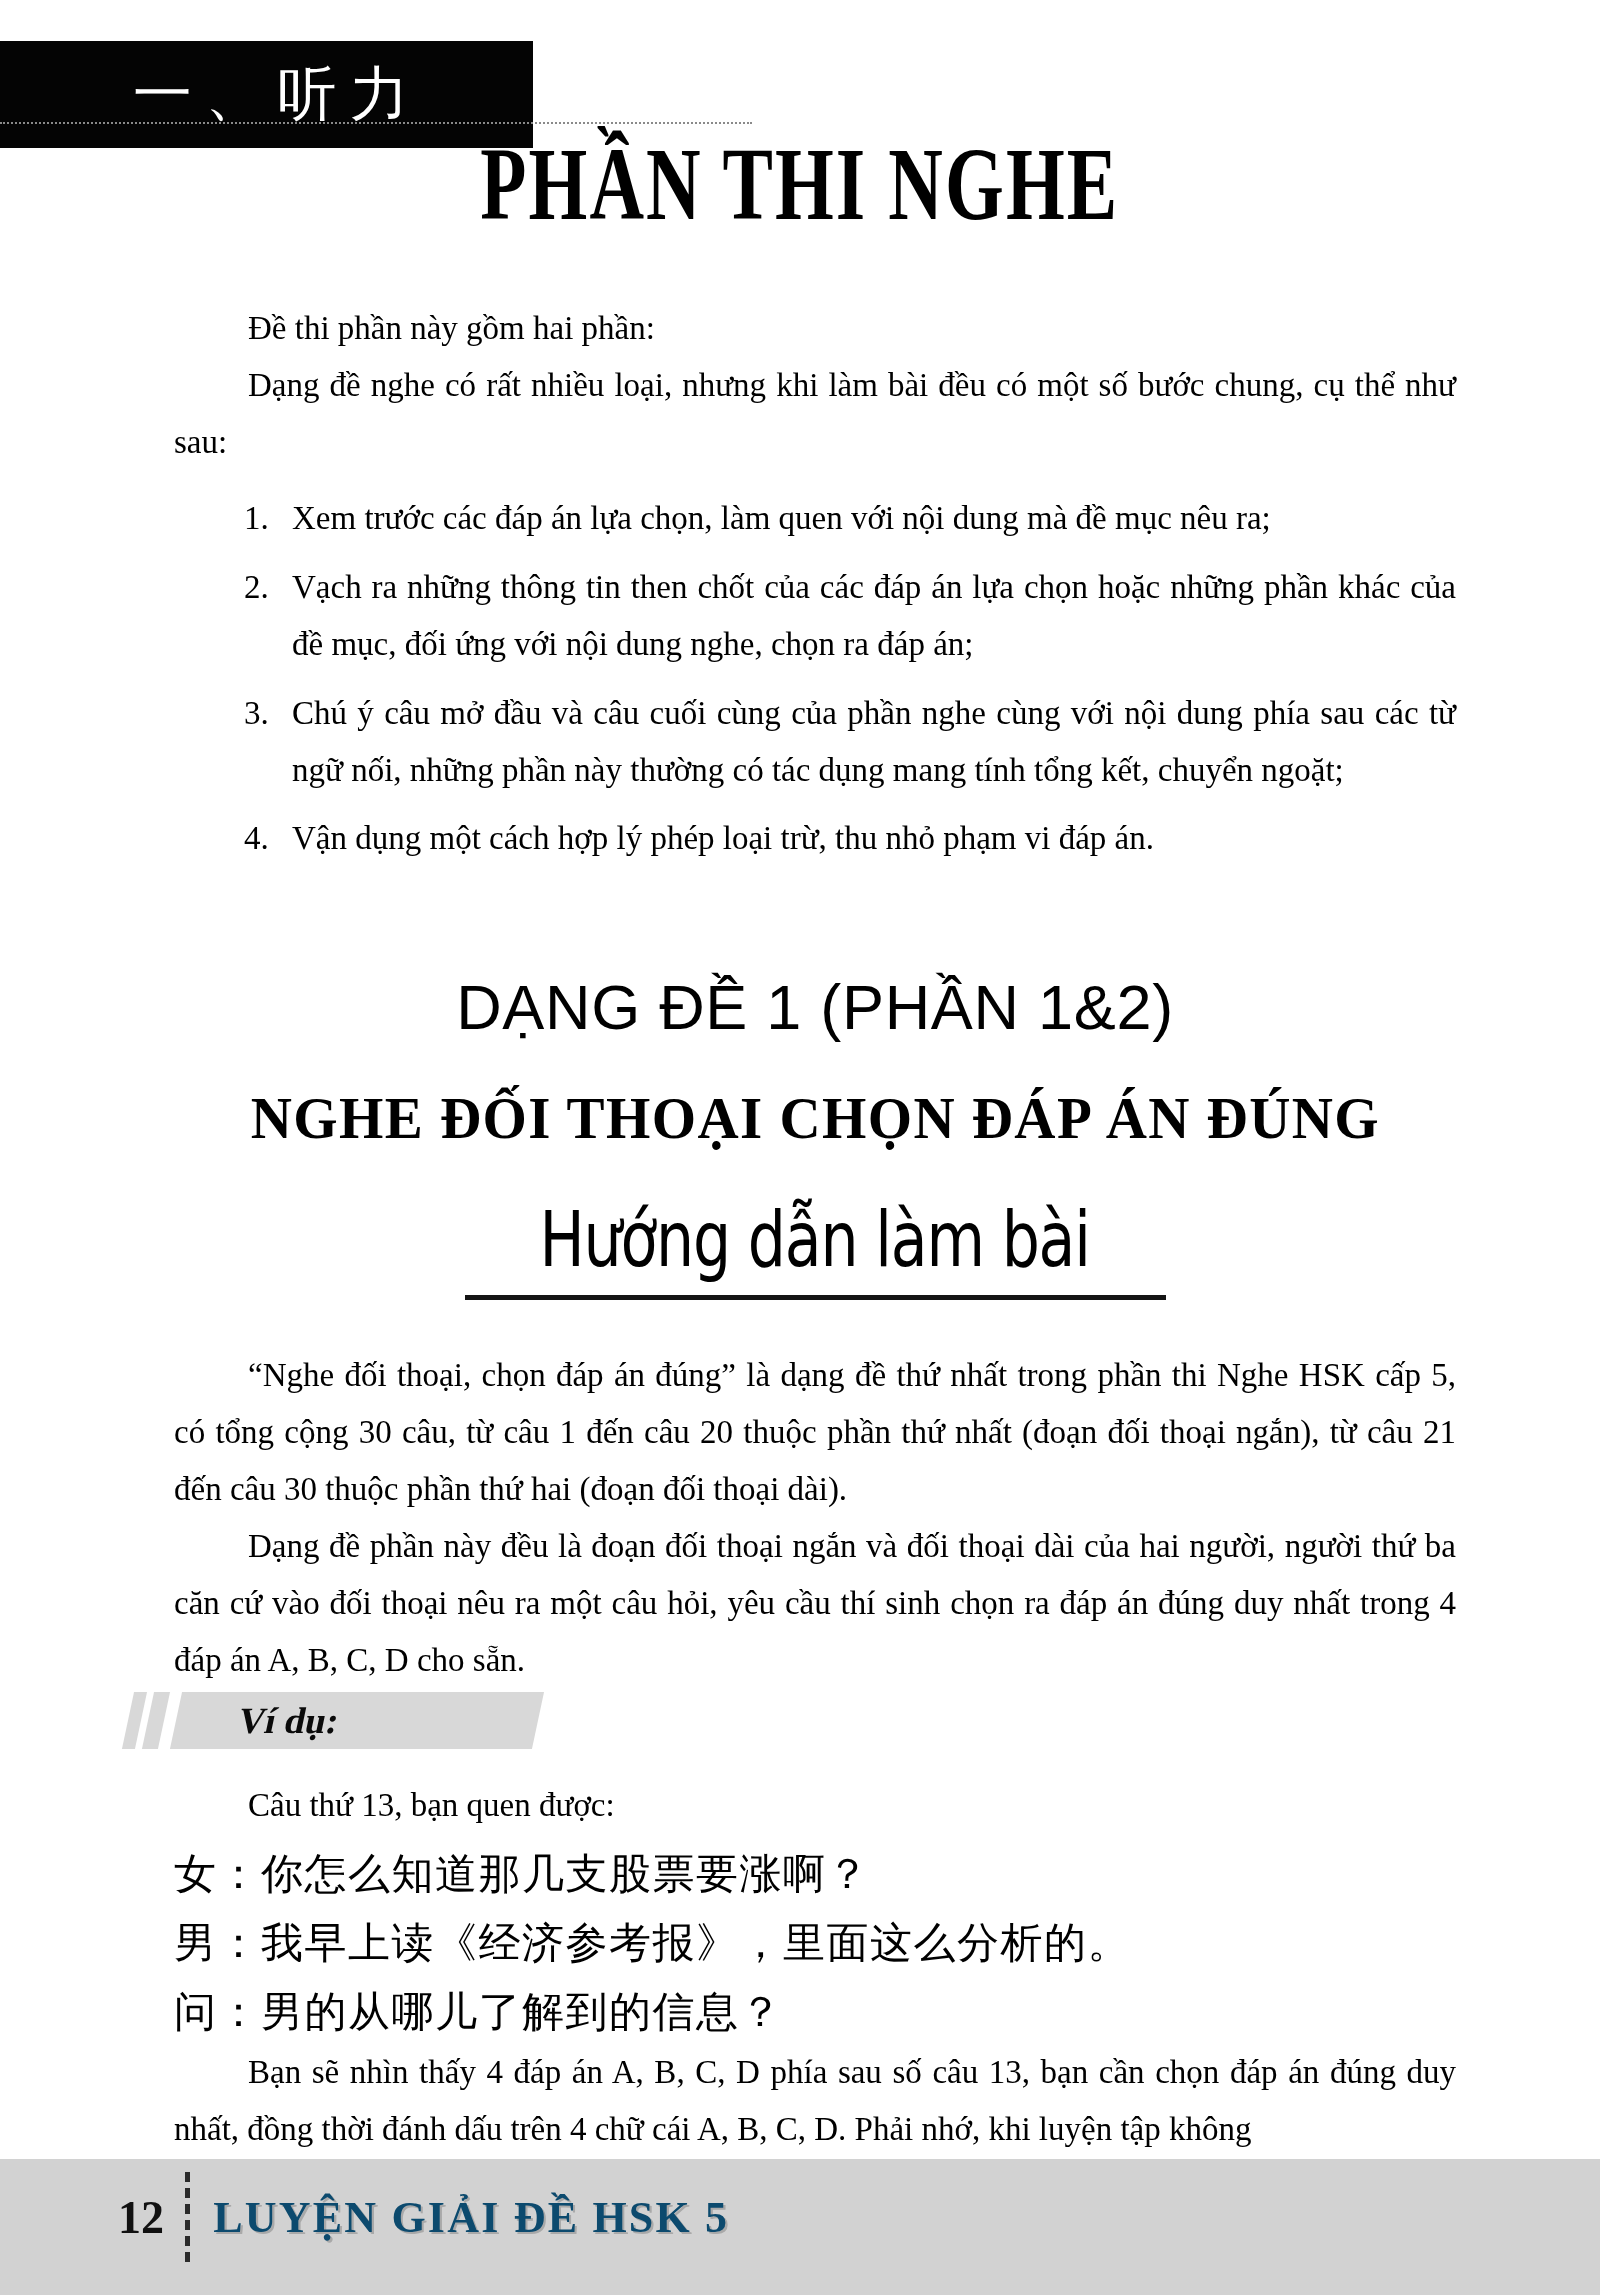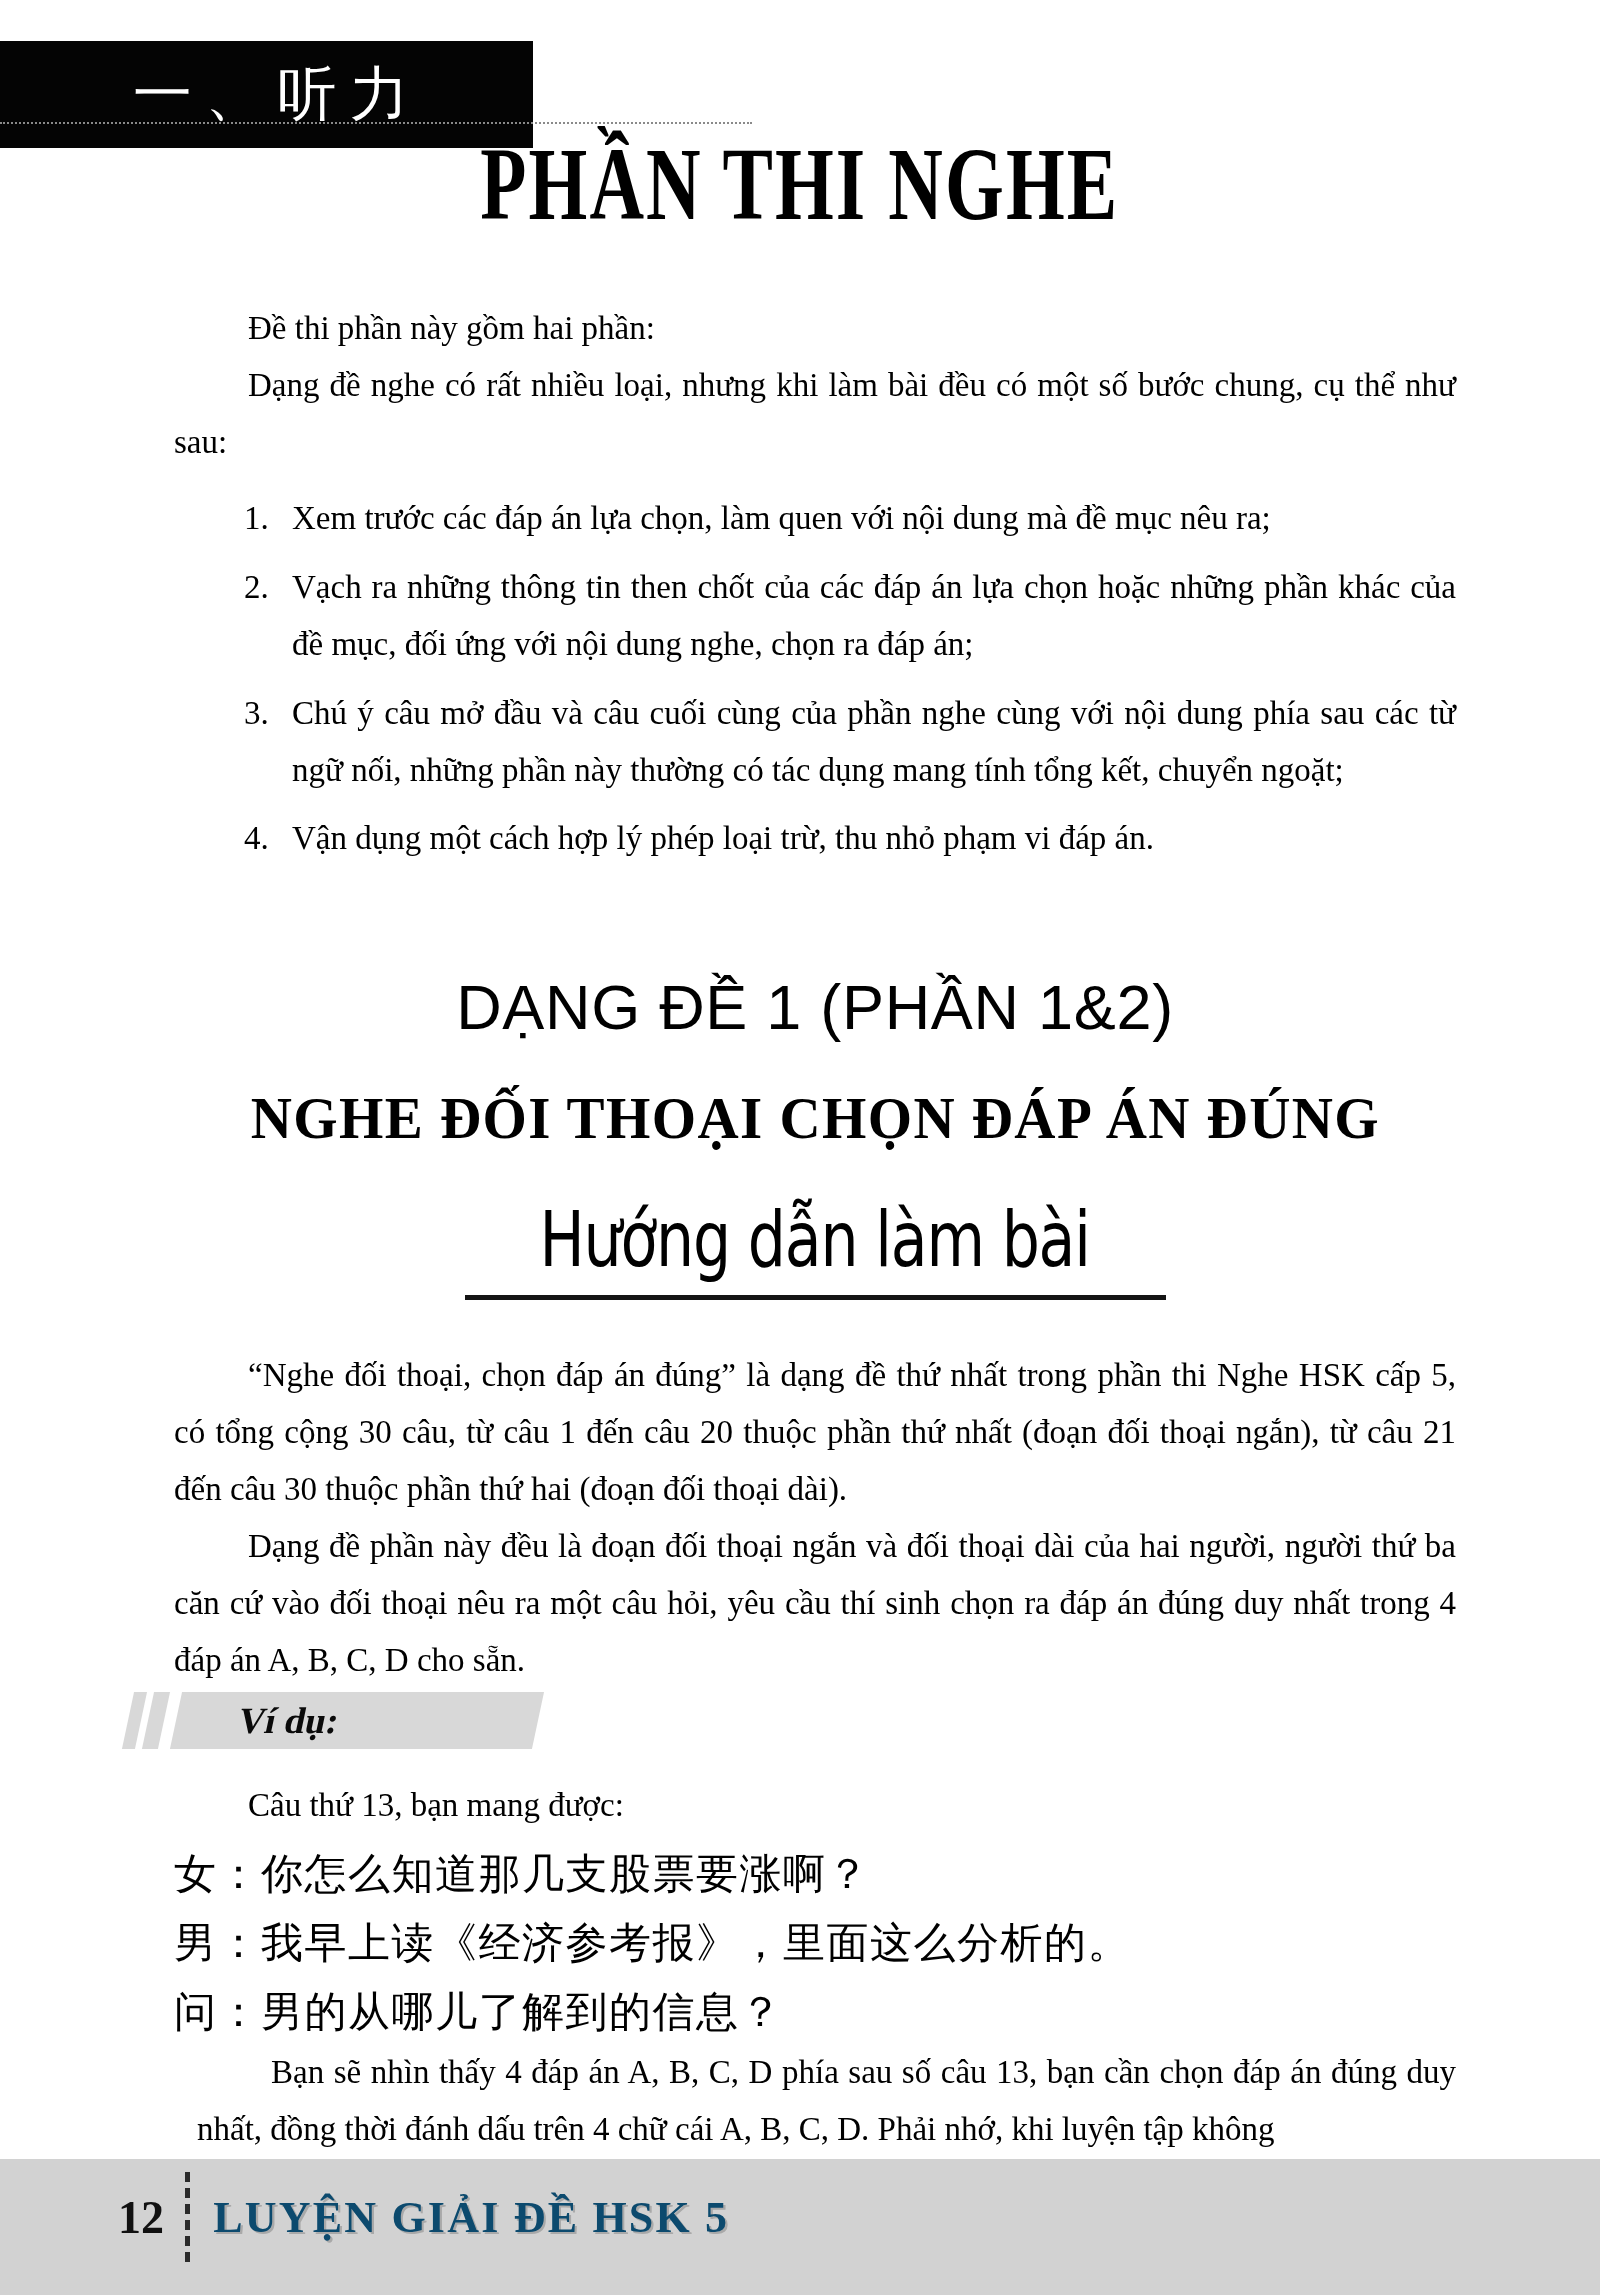--- a/index.html
+++ b/index.html
@@ -75,21 +75,21 @@
   .vidu-label {
     display:block; padding-left:63px; line-height:57px; font-size:37px; font-weight:bold;
     font-family:"Liberation Serif", serif; color:#0a0a0a;
   }
 
   .example-intro { margin-top:28px; }
 
   .dialogue { margin-top:5.9px; font-size:42px; }
   .dialogue p { margin:0; line-height:69px; letter-spacing:1.5px; font-family:"Liberation Serif", serif; }
 
-  .note { margin-top:-2.9px;margin-left:23px; }
+  .note { margin-top:-2.9px; }
 
   
   .footer {
     position:absolute; top:2159px; left:0; width:1600px; height:137px; background:#d2d2d2;
     display:flex; align-items:flex-start; padding:0; box-sizing:border-box;
   }
   .footer-inner { display:flex; align-items:center; margin-top:13.2px; margin-left:118px; }
   .pageno { font-size:46px; font-weight:bold; font-family:"Liberation Serif", serif; color:#111; }
   .footer-divider {
     width:0; height:90px; border-left:5.9px dashed #2b2b2b; margin-left:20.6px; margin-right:23.6px;
@@ -152,21 +152,21 @@
     <p class="body indent just">Dạng đề phần này đều là đoạn đối thoại ngắn và đối thoại dài của hai người, người thứ ba căn cứ vào đối thoại nêu ra một câu hỏi, yêu cầu thí sinh chọn ra đáp án đúng duy nhất trong 4 đáp án A, B, C, D cho sẵn.</p>
 
     <div class="vidu">
       <span class="stripe s1"></span>
       <span class="stripe s2"></span>
       <div class="main">
         <span class="vidu-label">Ví dụ:</span>
       </div>
     </div>
 
-    <p class="body indent example-intro">Câu thứ 13, bạn mang được:</p>
+    <p class="body indent example-intro">Câu thứ 13, bạn quen được:</p>
 
     <div class="dialogue">
       <p>女：你怎么知道那几支股票要涨啊？</p>
       <p>男：我早上读《经济参考报》，里面这么分析的。</p>
       <p>问：男的从哪儿了解到的信息？</p>
     </div>
 
     <p class="body indent just note">Bạn sẽ nhìn thấy 4 đáp án A, B, C, D phía sau số câu 13, bạn cần chọn đáp án đúng duy nhất, đồng thời đánh dấu trên 4 chữ cái A, B, C, D. Phải nhớ, khi luyện tập không</p>
 
   </div>

